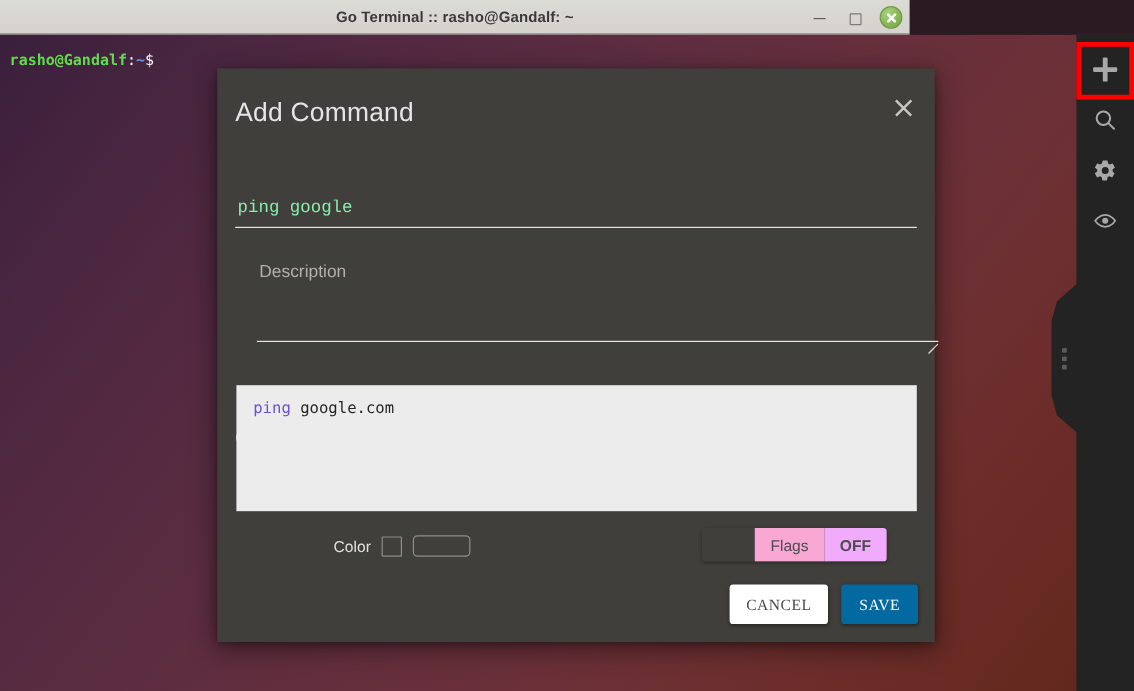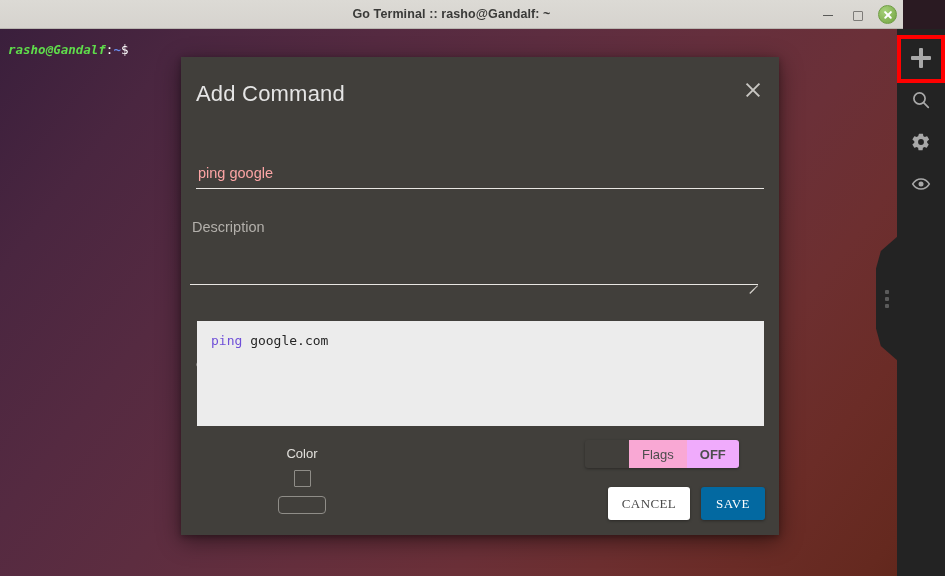--- a/index.html
+++ b/index.html
@@ -16,21 +16,21 @@
     position: relative;
     width: 945px;
     height: 576px;
     overflow: hidden;
   }
 
   
   #titlebar {
     position: absolute;
     left: 0; top: 0;
-    width: 903px; height: 29px;
+    width: 758px; height: 29px;
     background: linear-gradient(to bottom, #dcdad5 0%, #d6d3ce 100%);
     border-bottom: 1px solid #b8b5b0;
     display: flex;
     align-items: center;
     justify-content: center;
   }
   #window-title {
     font-size: 12.5px;
     font-weight: bold;
     color: #3a3a38;
@@ -99,21 +99,21 @@
         #5e2519 100%);
     overflow: hidden;
   }
   #prompt {
     position: absolute;
     left: 8px; top: 13px;
     font-family: "DejaVu Sans Mono", monospace;
     font-size: 12.5px;
     white-space: pre;
   }
-  .p-user  { color: #5fdc4b; font-weight: bold; font-style: italic; }
+  .p-user  { color: #5fdc4b; font-weight: bold; }
   .p-colon { color: #ffffff; }
   .p-path  { color: #6a8cf0; font-weight: bold; }
   .p-dollar{ color: #ffffff; }
 
   
   #sidebar {
     position: absolute;
     right: 0; top: 29px;
     width: 48px; height: 547px;
     background: #232323;
@@ -213,29 +213,29 @@
   .field-name {
     position: absolute;
     left: 15px; top: 107px;
     width: 568px;
   }
   .underline-input {
     width: 100%;
     background: transparent;
     border: none;
     border-bottom: 1px solid #e8e6e2;
-    color: #fca5a5;
-    font-family: Liberation Sans, sans-serif;
+    color: #86efac;
+    font-family: Liberation Mono, monospace;
     font-size: 14.5px;
     padding: 0 0 7px 2px;
     outline: none;
   }
   .field-desc {
     position: absolute;
-    left: 9px; top: 160px;
+    left: 33px; top: 160px;
     width: 568px;
   }
   .underline-area {
     width: 100%;
     height: 68px;
     background: transparent;
     border: none;
     border-bottom: 1px solid #e8e6e2;
     color: #f0eeea;
     font-family: "Liberation Sans", sans-serif;
@@ -288,21 +288,20 @@
   }
   .tok-kw  { color: #6f4fd8; }
   .tok-arg { color: #262626; }
 
   #color-row {
     position: absolute;
     left: 97px; top: 389px;
     display: flex;
     align-items: center;
     gap: 9px;
-    flex-direction: column;
   }
   #color-label {
     font-size: 13px;
     color: #e2e0dc;
   }
   #color-check {
     width: 17px; height: 17px;
     border: 1.5px solid #8f8d88;
     background: transparent;
     border-radius: 1px;

